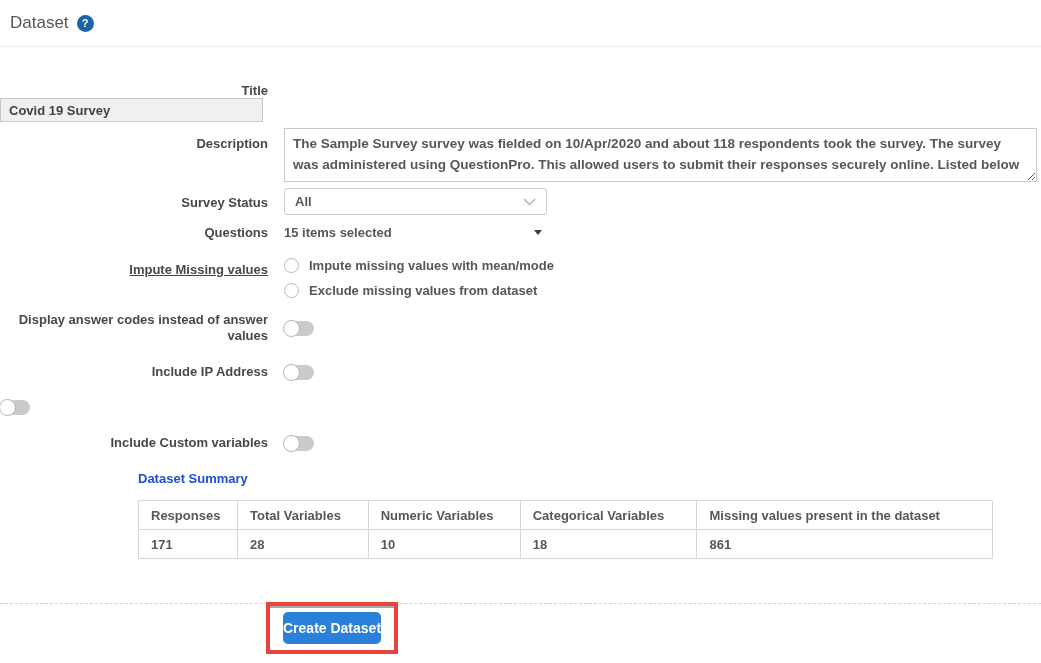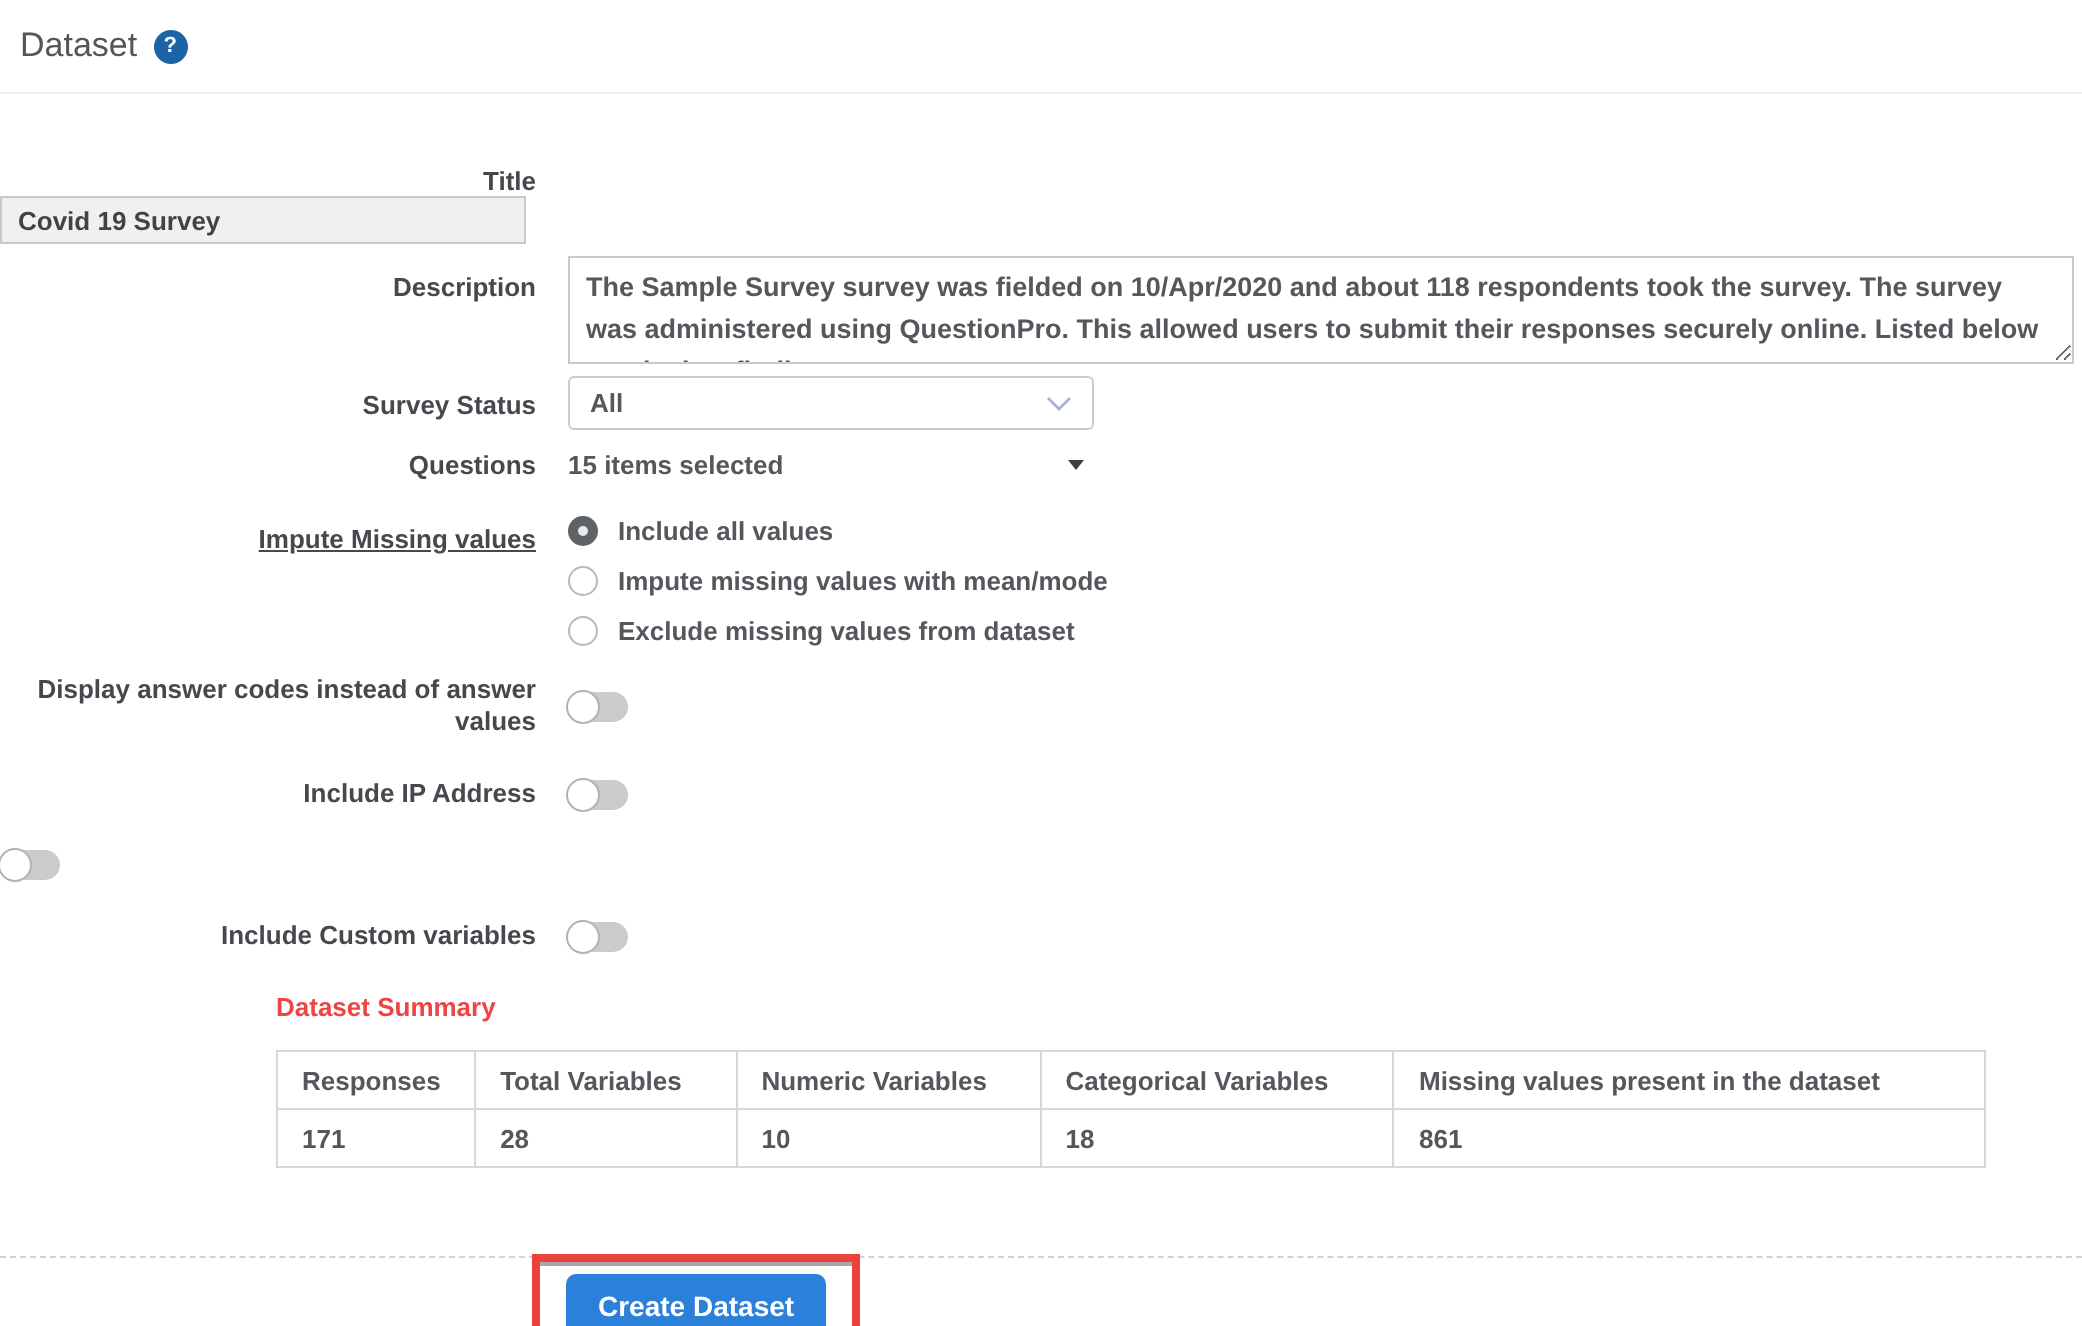--- a/index.html
+++ b/index.html
@@ -57,32 +57,32 @@
 
   .toggle-row { display:flex; align-items:center; margin-bottom:20px; }
   .toggle-row .label-col { line-height:16px; }
   .toggle { width:30px; height:15px; border-radius:8px; background:#cbcbcb;
     position:relative; cursor:pointer; flex:none; }
   .toggle .knob { position:absolute; left:-1px; top:-1px; width:17px; height:17px;
     border-radius:50%; background:#fff; border:1px solid #b3b3b3; }
 
   
   .summary-section { margin:17px 48px 0 138px; }
-  .summary-title { font-size:13px; font-weight:600; color:#ef4444; margin-bottom:14px; }
+  .summary-title { font-size:13px; font-weight:600; color:#1d4ed8; margin-bottom:14px; }
   .summary-table { width:100%; border-collapse:collapse; table-layout:fixed; }
   .summary-table th, .summary-table td { border:1px solid #d8d8d8; text-align:left;
     font-size:13px; font-weight:600; color:#55575c; padding:6px 12px; height:29px; }
 
   
   .dashed-divider { border:none; border-top:1px dashed #d2d2d2; margin-top:44px; }
   .annotation-highlight { display:inline-block; border:4px solid #e8443b; margin-left:266px;
     margin-top:-2px; padding:6px 13px; background:#fff;
     box-shadow:inset 0 2px 0 rgba(60,60,60,.45); }
   .create-btn { background:#2b80d9; color:#fff; border:none; border-radius:5px;
-    font-family:inherit; font-size:14px; font-weight:700; padding:8px 16px; cursor:pointer; }
+    font-family:inherit; font-size:14px; font-weight:700; padding:8px 0; cursor:pointer; }
 
   .chev-svg { display:block; }
 </style>
 </head>
 <body>
 
 
 
 <div class="page-header">
   <span class="page-title">Dataset</span>
@@ -124,24 +124,20 @@
       <div class="questions-control">
         <span class="questions-value">15 items selected</span>
         <span class="caret-down"></span>
       </div>
     </div>
   </div>
 
   <div class="form-row row-impute">
     <div class="label-col">Impute Missing values</div>
     <div class="control-col">
-      <div class="radio-row">
-        <span class="radio selected"></span>
-        <span class="radio-label">Include all values</span>
-      </div>
       <div class="radio-row">
         <span class="radio"></span>
         <span class="radio-label">Impute missing values with mean/mode</span>
       </div>
       <div class="radio-row">
         <span class="radio"></span>
         <span class="radio-label">Exclude missing values from dataset</span>
       </div>
     </div>
   </div>

